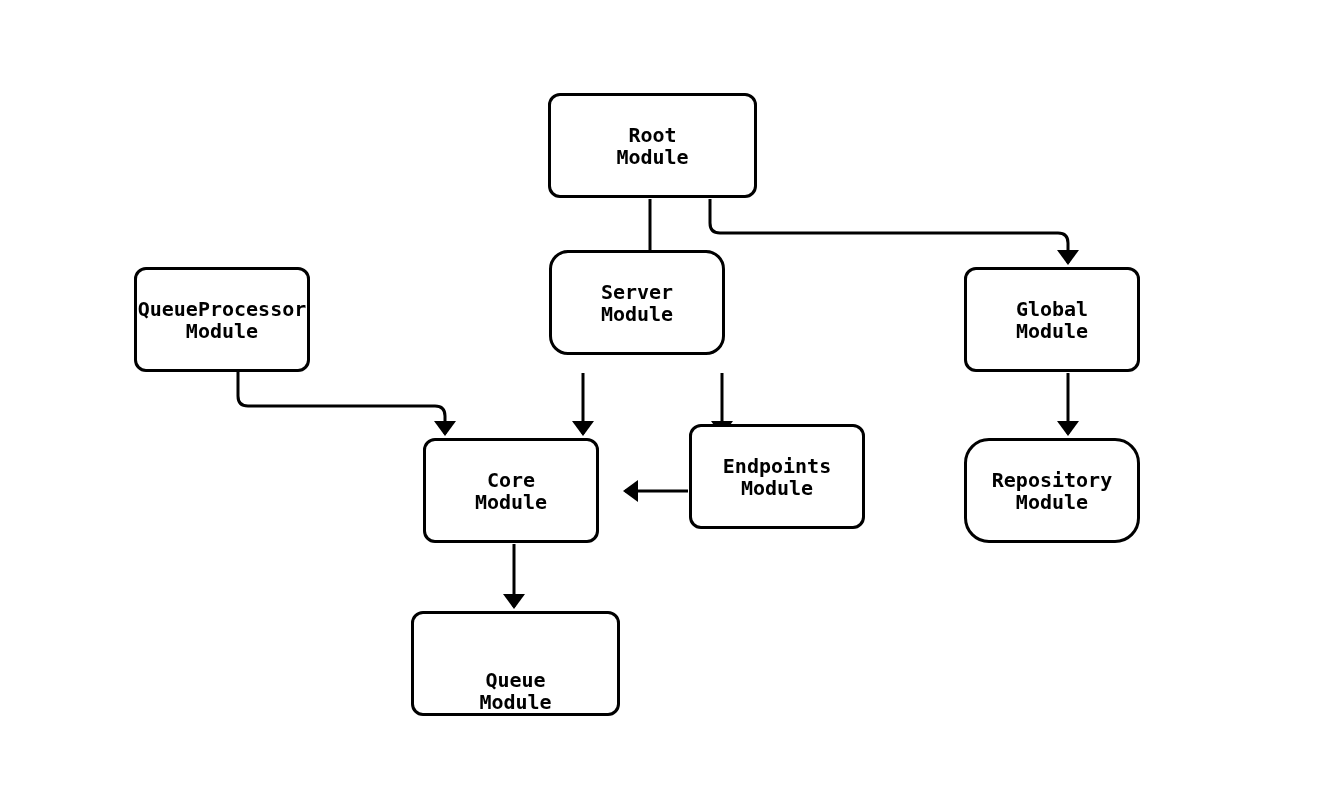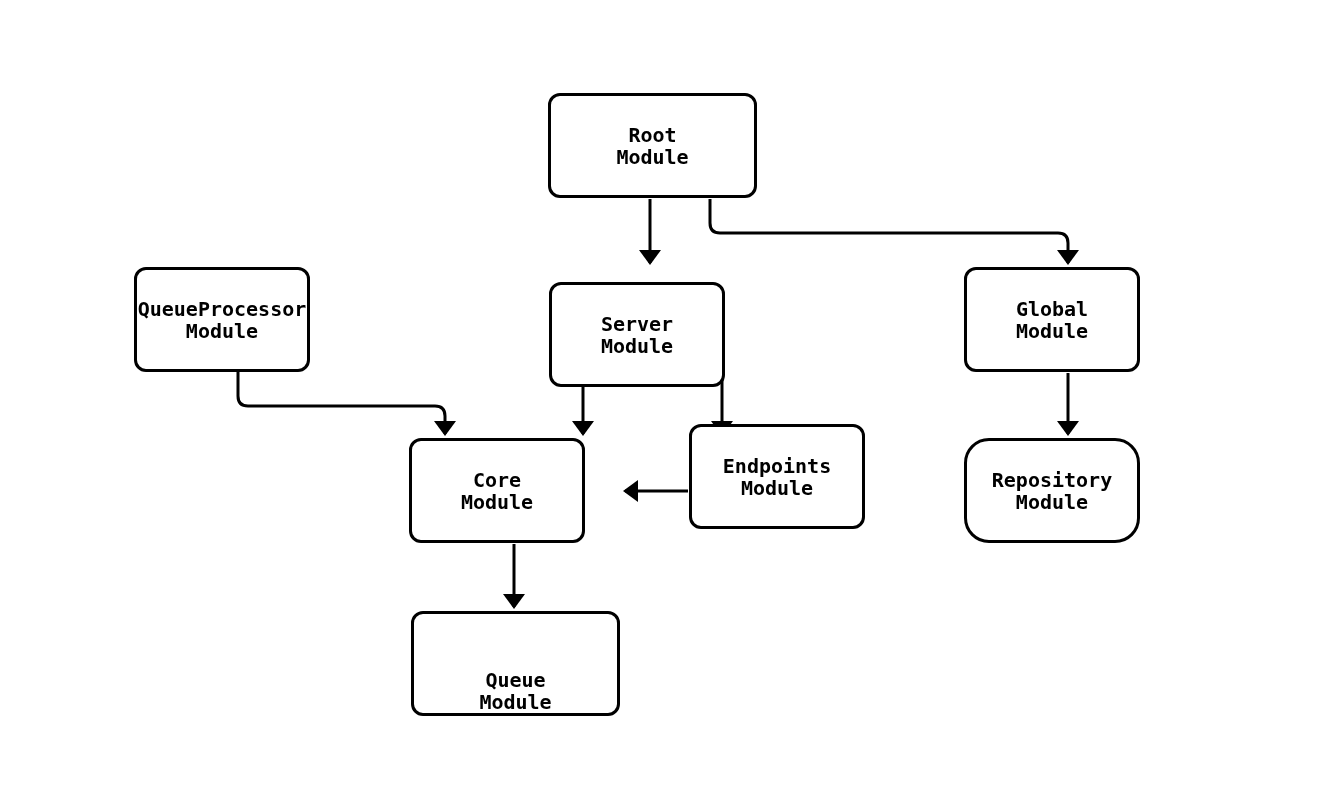--- a/index.html
+++ b/index.html
@@ -73,31 +73,31 @@
   <div class="node" style="left:548px; top:93px; width:209px;">
     <span class="node-label">Root
 Module</span>
   </div>
 
   <div class="node" style="left:134px; top:267px;">
     <span class="node-label">QueueProcessor
 Module</span>
   </div>
 
-  <div class="node" style="left:549px; top:282px;">
+  <div class="node" style="left:549px; top:250px;border-radius:19px;">
     <span class="node-label">Server
 Module</span>
   </div>
 
   <div class="node" style="left:964px; top:267px;">
     <span class="node-label">Global
 Module</span>
   </div>
 
-  <div class="node" style="left:409px; top:438px;">
+  <div class="node" style="left:423px; top:438px;">
     <span class="node-label">Core
 Module</span>
   </div>
 
   <div class="node" style="left:689px; top:424px;">
     <span class="node-label">Endpoints
 Module</span>
   </div>
 
   <div class="node" style="left:964px; top:438px;border-radius:25px;">

